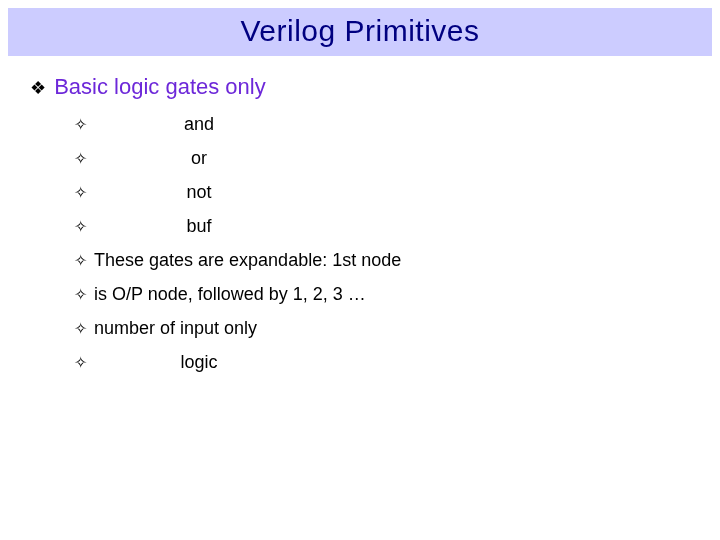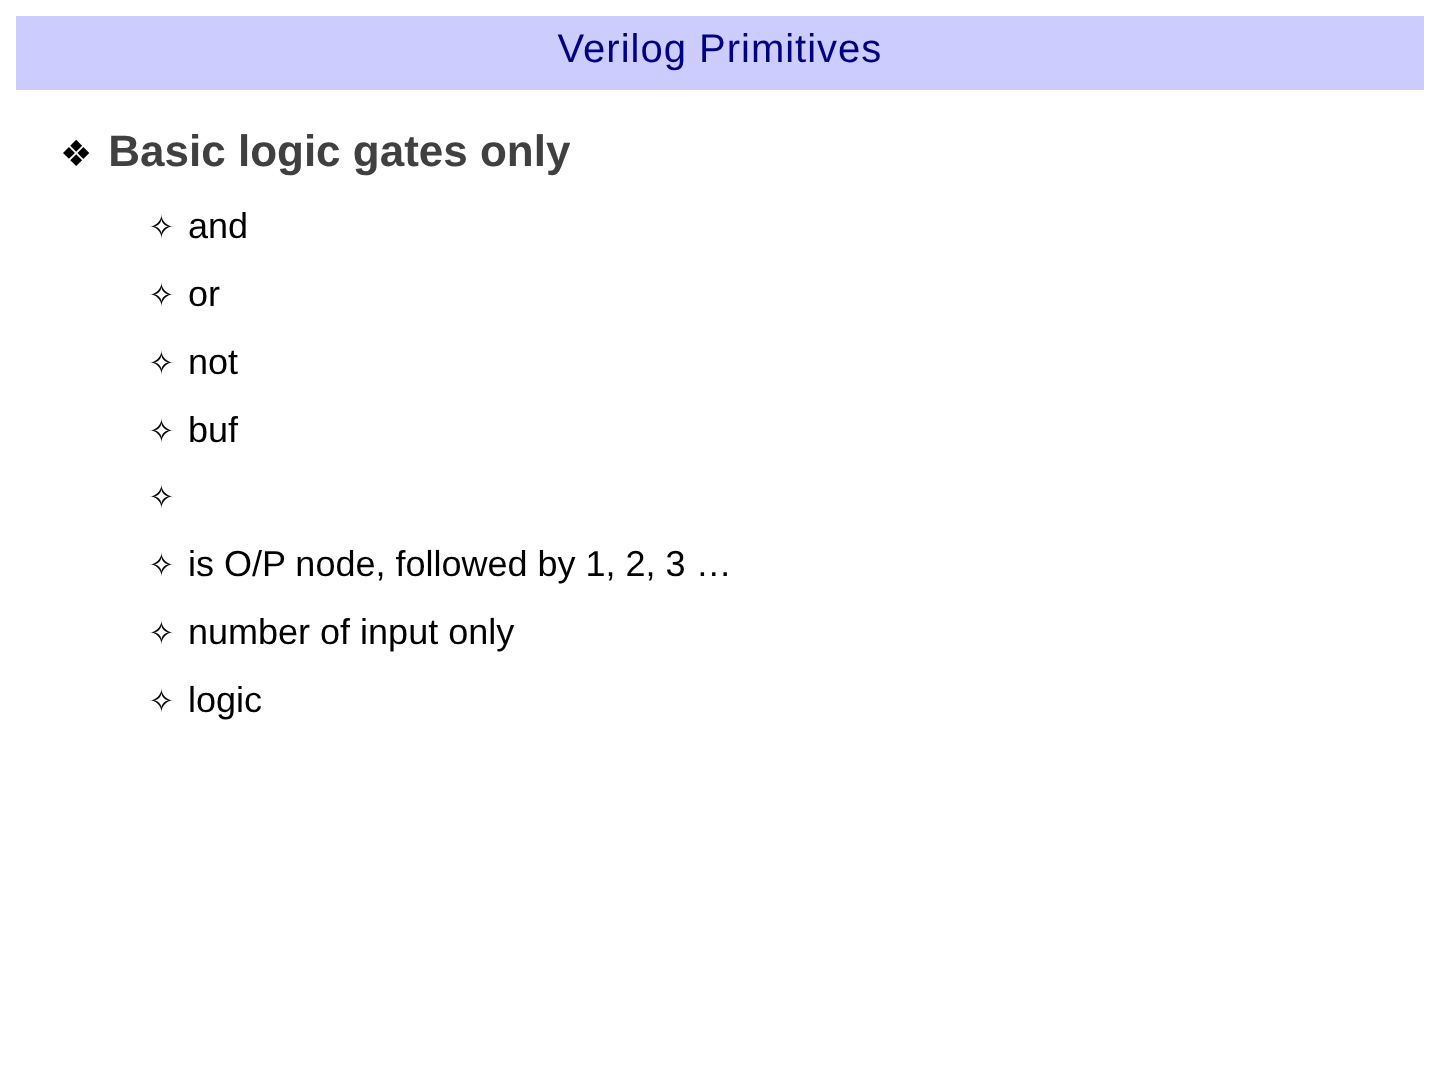--- a/index.html
+++ b/index.html
@@ -13,62 +13,62 @@
     overflow: hidden;
   }
   .title-bar {
     background: #ccccff;
     margin: 8px 8px 0 8px;
     padding: 6px 0 8px 0;
     text-align: center;
   }
   .title-text {
     font-family: "Comic Sans MS", "Comic Sans", cursive, sans-serif;
-    font-size: 20px;
+    font-size: 30px;
     color: #000080;
     letter-spacing: 0.5px;
   }
   .content {
     padding: 18px 30px 0 30px;
   }
   .heading-row {
     display: flex;
     align-items: baseline;
     margin-bottom: 14px;
   }
   .diamond-bullet {
     font-size: 18px;
     color: #000;
     margin-right: 8px;
     line-height: 1;
   }
   .heading-text {
     font-size: 22px;
-    color: #404040;
-    font-weight: bold;
+    color: #6d28d9;
   }
   .list {
     margin-left: 44px;
   }
   .list-row {
     display: flex;
     align-items: baseline;
     margin-bottom: 13px;
   }
   .plus-bullet {
     font-size: 16px;
     color: #000;
     width: 20px;
     flex: 0 0 20px;
   }
   .item-label {
     font-size: 18px;
     color: #000;
     width: 210px;
     flex: 0 0 210px;
+    text-align: center;
   }
   .item-desc {
     font-size: 18px;
     color: #000;
   }
 </style>
 </head>
 <body>
 
 <div class="title-bar">
@@ -103,20 +103,21 @@
     </div>
 
     <div class="list-row">
       <span class="plus-bullet">✧</span>
       <span class="item-label">buf</span>
       <span class="item-desc"></span>
     </div>
 
     <div class="list-row">
       <span class="plus-bullet">✧</span>
+      <span class="item-desc">These gates are expandable: 1st node</span>
     </div>
 
     <div class="list-row">
       <span class="plus-bullet">✧</span>
       <span class="item-desc">is O/P node, followed by 1, 2, 3 …</span>
     </div>
 
     <div class="list-row">
       <span class="plus-bullet">✧</span>
       <span class="item-desc">number of input only</span>

